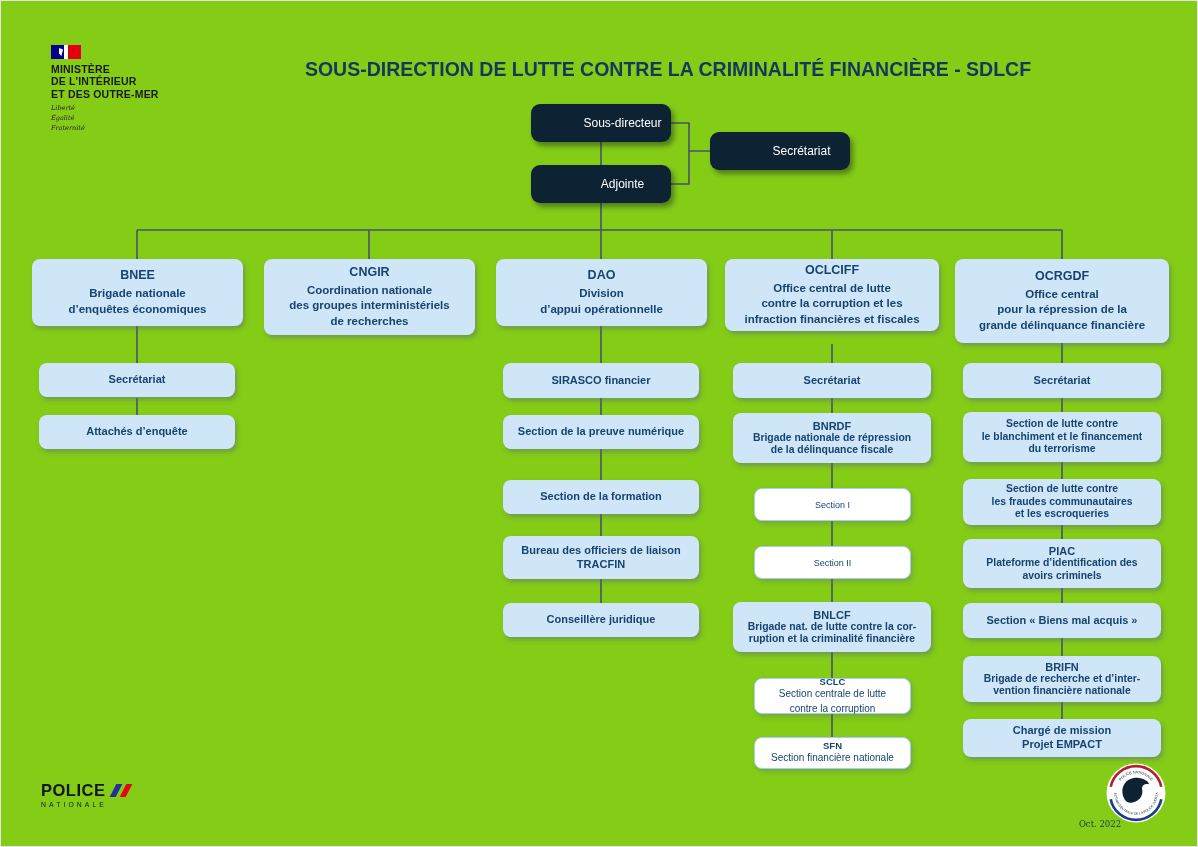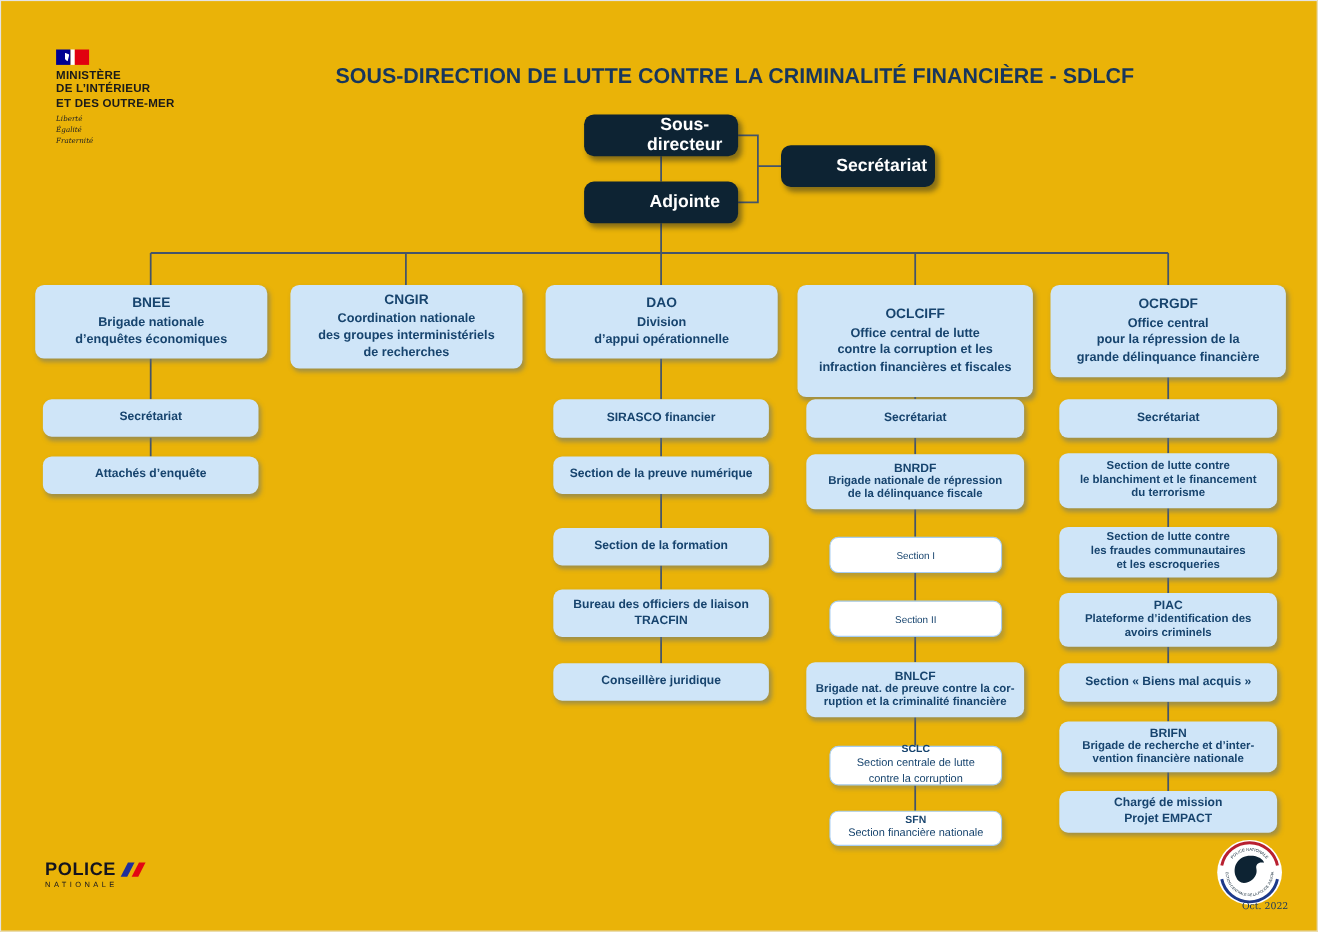--- a/index.html
+++ b/index.html
@@ -1,26 +1,26 @@
 <!DOCTYPE html>
 <html style="--dark-box: #0d2333; --light-box: #cfe5f8; --box-text: #17446e; --title: #17365d; --connector: #44546a; --white-box-border: #a7cdf2; --flag-blue: #000091; --flag-red: #e1000f;"><head>
 <meta charset="utf-8">
 <style>
   :root{
     --dark-box:#0d2333; --light-box:#cfe5f8; --box-text:#17446e; --title:#17365d;
     --connector:#44546a; --white-box-border:#a7cdf2; --flag-blue:#000091; --flag-red:#e1000f;
   }
   html,body{margin:0;padding:0;background:#fff;}
-  .canvas{position:relative;width:1198px;height:847px;background:#eab308;overflow:hidden;
+  .canvas{position:relative;width:1198px;height:847px;background:#84cc16;overflow:hidden;
           font-family:"Liberation Sans",sans-serif;border:1px solid #e4e4e4;box-sizing:border-box;}
   svg.connectors{position:absolute;left:0;top:0;z-index:0;}
   .box{position:absolute;display:flex;flex-direction:column;align-items:center;justify-content:center;
        text-align:center;box-sizing:border-box;z-index:2;}
   .lines{white-space:pre-line;}
-  .dark{background:var(--dark-box);color:#fff;font-weight:bold;font-size:16px;border-radius:9px;
+  .dark{background:var(--dark-box);color:#fff;font-weight:normal;font-size:12px;border-radius:9px;
         box-shadow:3px 4px 5px rgba(20,30,40,.45);padding-left:43px;}
   .lightbox{background:var(--light-box);color:var(--box-text);font-weight:bold;border-radius:8px;
         box-shadow:2px 3px 4px rgba(90,110,130,.5);}
   .whitebox{background:#fff;border:1.5px solid var(--white-box-border);color:var(--box-text);
         border-radius:8px;box-shadow:2px 3px 4px rgba(90,110,130,.35);}
   .colhead .acr{font-size:12.5px;margin-bottom:4px;}
   .colhead .nm{font-size:11.5px;line-height:1.34;}
   .child-lbl{font-size:11px;line-height:1.25;}
   .acr2{font-size:11px;}
   .sub{font-size:10.4px;line-height:1.2;}
@@ -41,21 +41,21 @@
   .motto{font-family:"DejaVu Serif",serif;font-style:italic;font-size:6.5px;line-height:1.5;margin-top:4px;color:#222;}
   
   .police{position:absolute;left:40px;top:780px;z-index:2;}
   .prow{display:flex;align-items:center;justify-content:space-between;}
   .ptxt{font-weight:bold;font-size:16.5px;letter-spacing:.5px;color:#14141f;}
   .slash{width:6px;height:13px;transform:skewX(-27deg);display:inline-block;margin-left:4px;}
   .sb{background:#20309c;margin-left:8px;}
   .sr{background:#e30613;}
   .pnat{font-size:6.8px;letter-spacing:3.1px;color:#14141f;margin-top:1px;}
   .seal{position:absolute;left:1104px;top:761px;z-index:2;}
-  .date{position:absolute;left:1128px;top:818px;width:70px;
+  .date{position:absolute;left:1064px;top:818px;width:70px;text-align:center;
         font-size:8.5px;color:var(--title);z-index:2;font-family:"DejaVu Serif",serif;}
 </style>
 </head>
 <body>
 
 <div class="canvas">
 
   <svg class="connectors" width="1198" height="847">
     <path d="M600,141 V164 M670,122 H688 V183 H670 M688,150 H709 M600,202 V229
              M136,229 H1061 M136,229 V258 M368,229 V258 M600,229 V258 M831,229 V258 M1061,229 V258
@@ -100,21 +100,21 @@
     <div class="acr">CNGIR</div>
     <div class="nm lines">Coordination nationale
 des groupes interministériels
 de recherches</div>
   </div>
   <div class="box lightbox colhead" style="left:495px;top:258px;width:211px;height:67px">
     <div class="acr">DAO</div>
     <div class="nm lines">Division
 d’appui opérationnelle</div>
   </div>
-  <div class="box lightbox colhead" style="left:724px;top:258px;width:214px;height:102px">
+  <div class="box lightbox colhead" style="left:724px;top:258px;width:214px;height:72px">
     <div class="acr">OCLCIFF</div>
     <div class="nm lines">Office central de lutte
 contre la corruption et les
 infraction financières et fiscales</div>
   </div>
   <div class="box lightbox colhead" style="left:954px;top:258px;width:214px;height:84px">
     <div class="acr">OCRGDF</div>
     <div class="nm lines">Office central
 pour la répression de la
 grande délinquance financière</div>
@@ -153,21 +153,21 @@
 de la délinquance fiscale</div>
   </div>
   <div class="box whitebox" style="left:753px;top:487px;width:157px;height:33px">
     <div class="ws lines">Section I</div>
   </div>
   <div class="box whitebox" style="left:753px;top:545px;width:157px;height:33px">
     <div class="ws lines">Section II</div>
   </div>
   <div class="box lightbox" style="left:732px;top:601px;width:198px;height:50px">
     <div class="acr2">BNLCF</div>
-    <div class="sub lines">Brigade nat. de preuve contre la cor-
+    <div class="sub lines">Brigade nat. de lutte contre la cor-
 ruption et la criminalité financière</div>
   </div>
   <div class="box whitebox" style="left:753px;top:677px;width:157px;height:36px">
     <div class="wacr">SCLC</div>
     <div class="wsub lines">Section centrale de lutte
 contre la corruption</div>
   </div>
   <div class="box whitebox" style="left:753px;top:736px;width:157px;height:32px">
     <div class="wacr">SFN</div>
     <div class="wsub lines">Section financière nationale</div>

